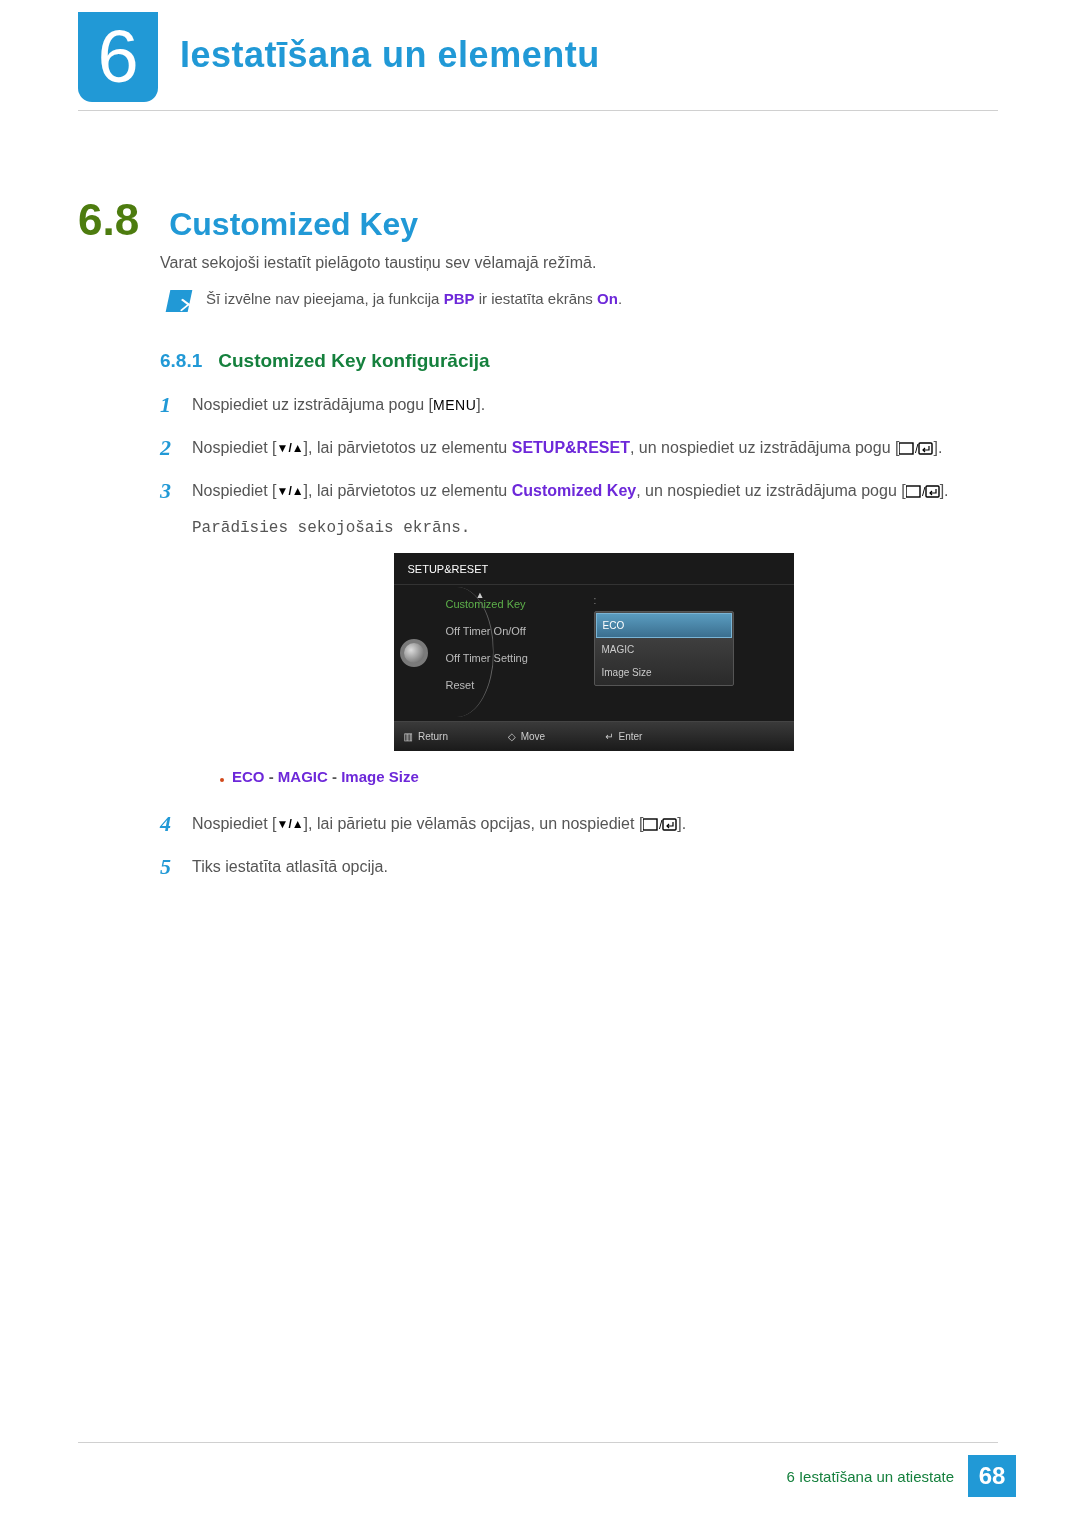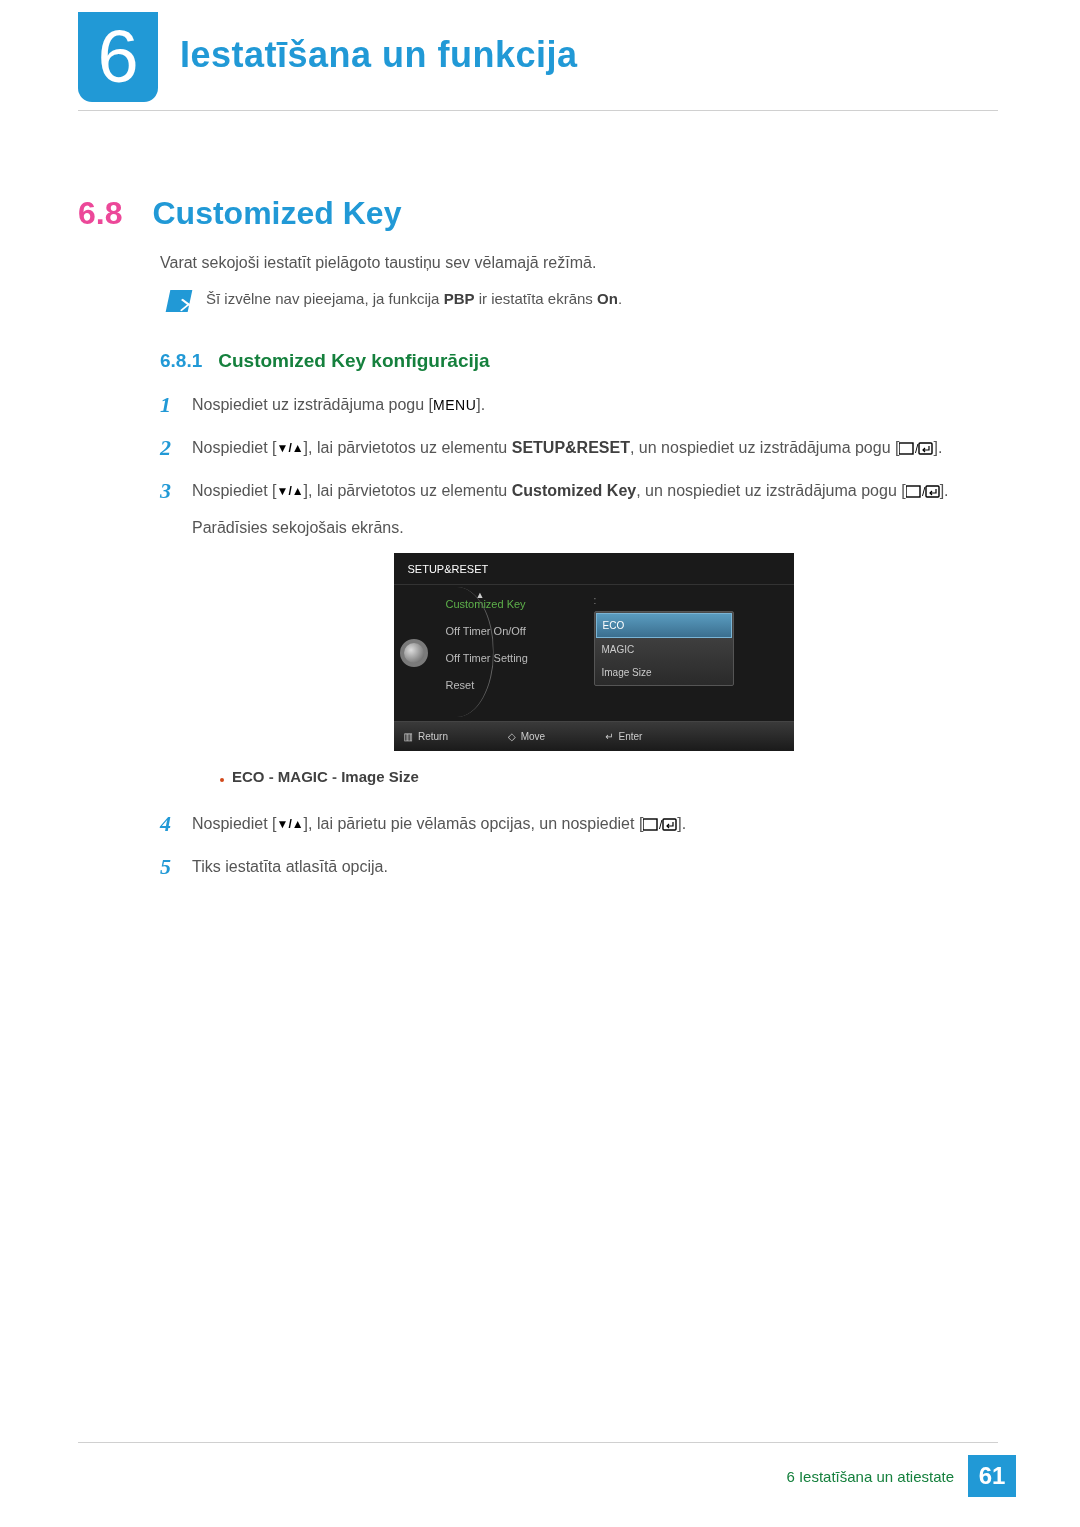--- a/index.html
+++ b/index.html
@@ -48,22 +48,22 @@
   }
   .section-row {
     position: absolute;
     top: 195px;
     left: 78px;
     display: flex;
     align-items: baseline;
     gap: 30px;
   }
   .section-num {
-    font-size: 32px;
-    color: #ec4899;
+    font-size: 44px;
+    color: #4d7c0f;
     font-weight: bold;
   }
   .section-title {
     font-size: 32px;
     color: #2199d6;
     font-weight: bold;
   }
   .intro {
     position: absolute;
     top: 254px;
@@ -95,21 +95,21 @@
     width: 8px;
     height: 8px;
     border-right: 2px solid #fff;
     border-bottom: 2px solid #fff;
     transform: rotate(-45deg) skew(12deg);
   }
   .note-text {
     font-size: 15px;
     color: #555;
   }
-  .hl { color: #404040; font-weight: bold; }
+  .hl { color: #6d28d9; font-weight: bold; }
   .sub-row {
     position: absolute;
     top: 350px;
     left: 160px;
     display: flex;
     gap: 16px;
     align-items: baseline;
     text-align: right;
   }
   .sub-num { color: #2199d6; font-size: 19px; font-weight: bold; }
@@ -153,20 +153,21 @@
   }
   .rect-enter {
     display: inline-block;
     vertical-align: middle;
   }
   .rect-enter svg { vertical-align: middle; }
   .sub-extra {
     font-size: 16px;
     color: #555;
     margin: 6px 0 10px 0;
+    font-family: Liberation Mono, monospace;
   }
   .osd {
     width: 400px;
     margin: 8px auto 12px auto;
     background: #1a1a1a;
     padding-bottom: 0;
     position: relative;
     font-size: 11px;
   }
   .osd-title {
@@ -280,21 +281,21 @@
     width: 920px;
     border-top: 1px solid #d0d0d0;
   }
 </style>
 </head>
 <body>
 
 <div class="chapter-tab">
   <span>6</span>
 </div>
-<div class="chapter-title">Iestatīšana un funkcija</div>
+<div class="chapter-title">Iestatīšana un elementu</div>
 <div class="hr-top"></div>
 
 <div class="section-row">
   <span class="section-num">6.8</span>
   <span class="section-title">Customized Key</span>
 </div>
 
 <div class="intro">Varat sekojoši iestatīt pielāgoto taustiņu sev vēlamajā režīmā.</div>
 
 <div class="note-row">
@@ -402,14 +403,14 @@
   <div class="step">
     <div class="step-num">5</div>
     <div class="step-text">Tiks iestatīta atlasītā opcija.</div>
   </div>
 
 </div>
 
 <div class="hr-bot"></div>
 <div class="footer-bar">
   <span class="footer-text">6 Iestatīšana un atiestate</span>
-  <span class="footer-page">61</span>
+  <span class="footer-page">68</span>
 </div>
 
 </body></html>

